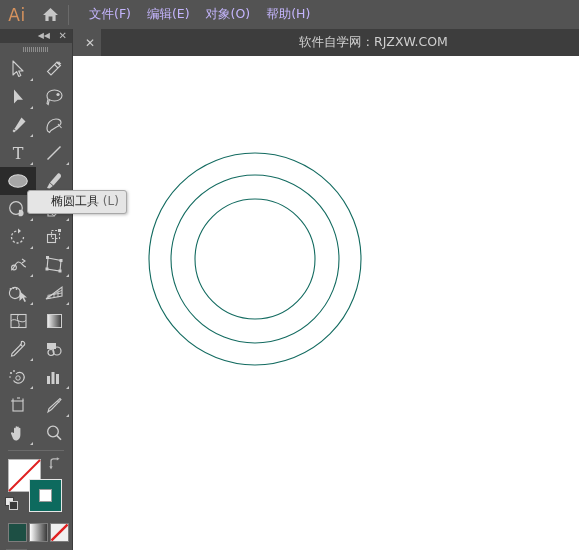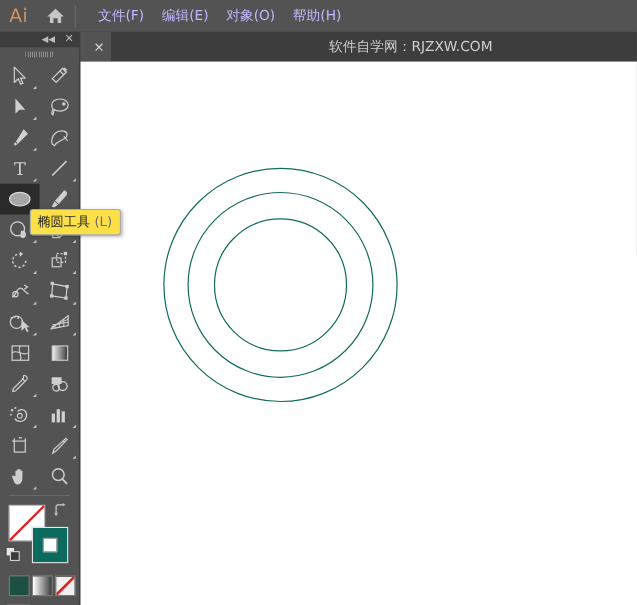--- a/index.html
+++ b/index.html
@@ -183,24 +183,24 @@
   .tool-sep {
     height: 1px;
     background: #6a6a6a;
     margin: 3px 8px;
   }
 
   
   .tooltip {
     position: absolute;
     left: 27px; top: 190px;
-    background: #fde047;
+    background: #e5e5e5;
     border: 1px solid #a8a8a8;
     border-radius: 3px;
-    padding: 2px 7px 3px 6px;
+    padding: 2px 7px 3px 23px;
     font-size: 12px;
     color: #2a2a2a;
     white-space: nowrap;
     box-shadow: 1px 1px 3px rgba(0,0,0,0.25);
     font-family: "DejaVu Sans", "Liberation Sans", sans-serif;
     z-index: 40;
   }
   .tooltip .tt-key { color: #6b6b6b; }
 
   

